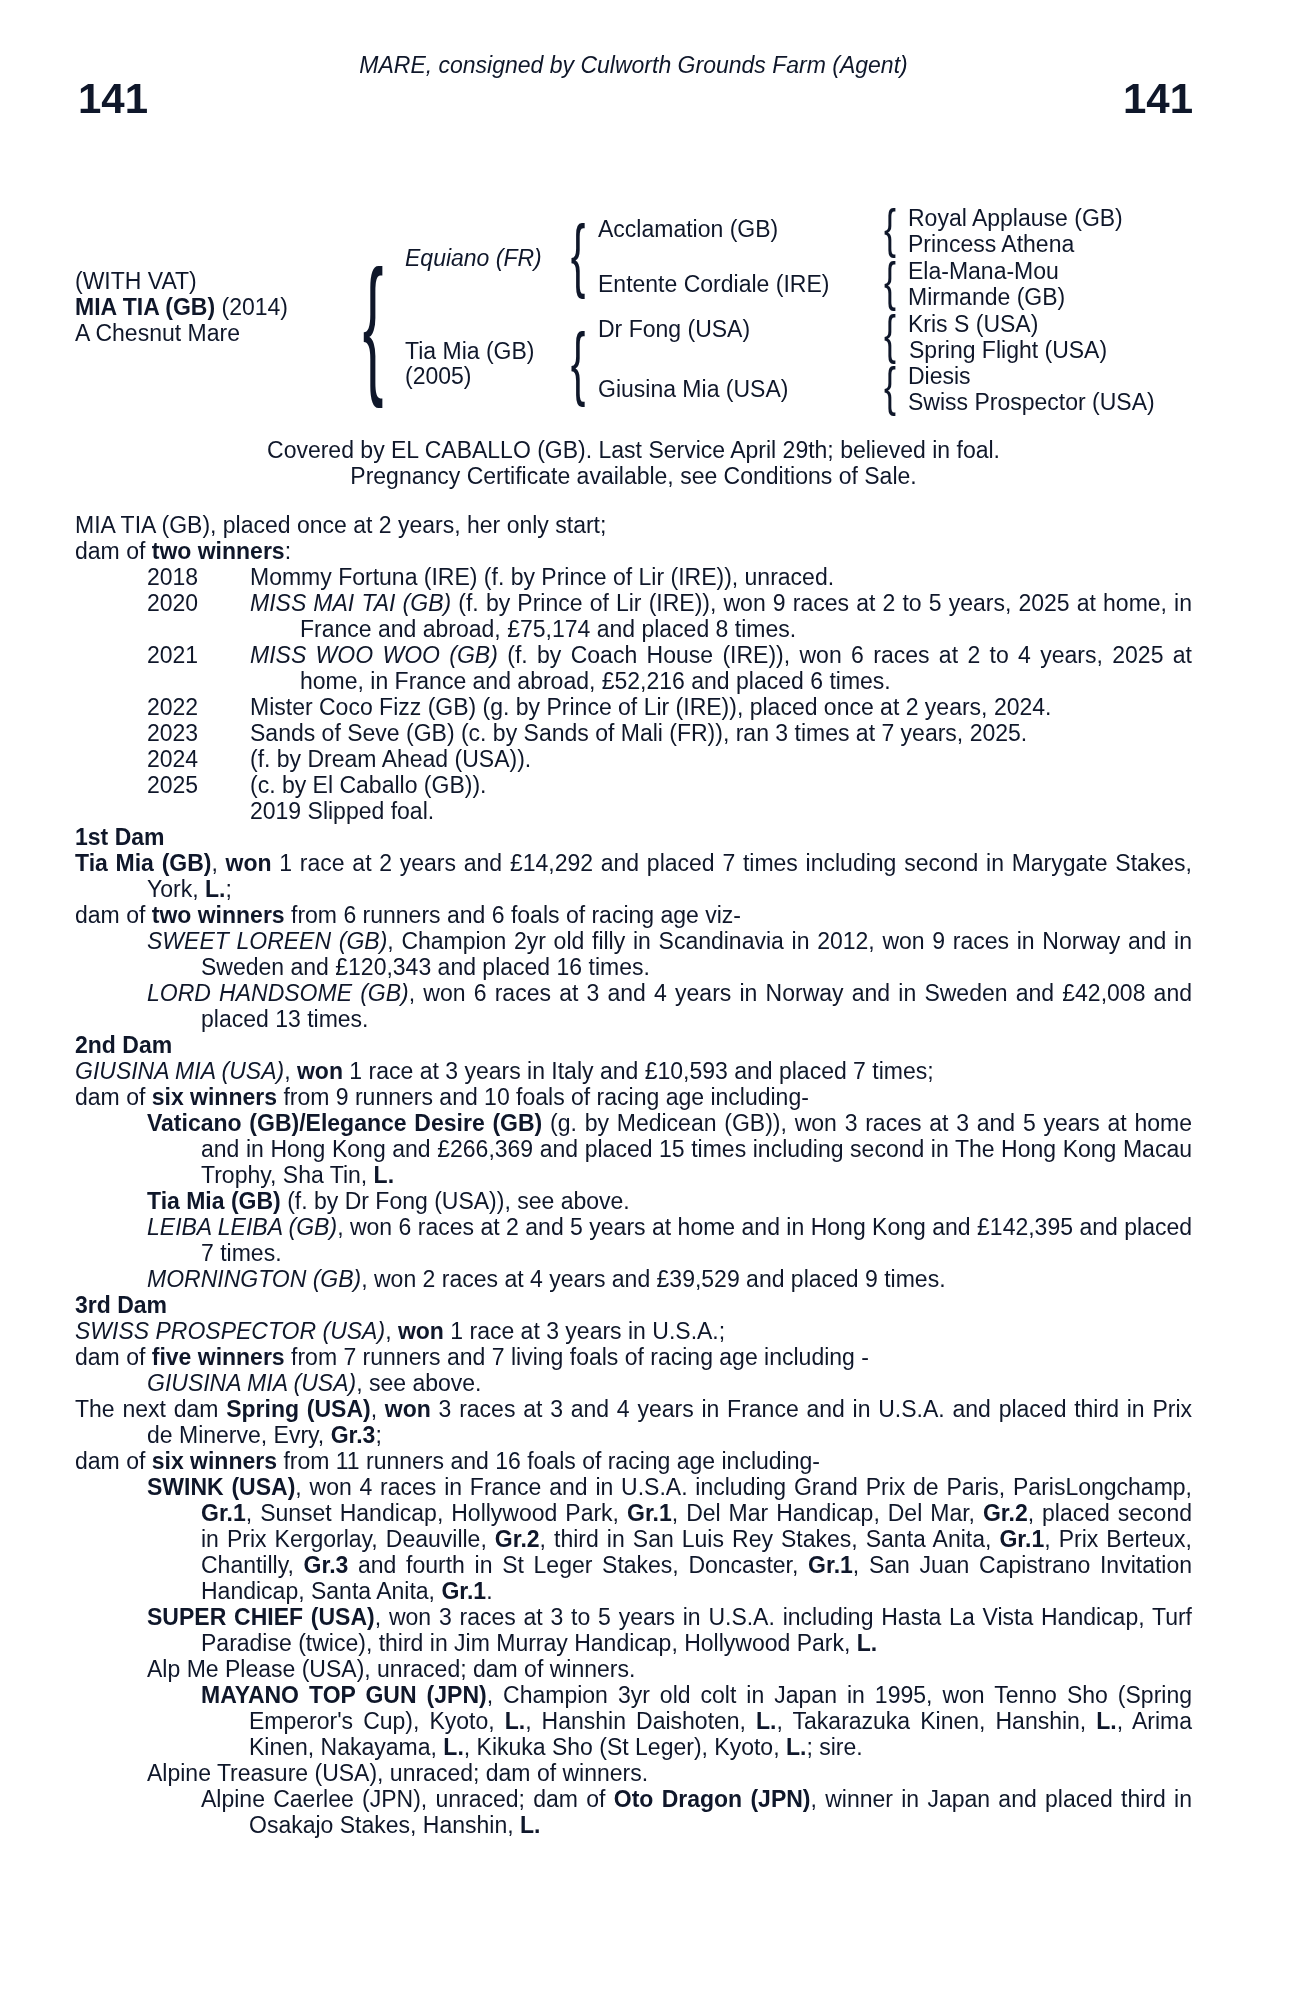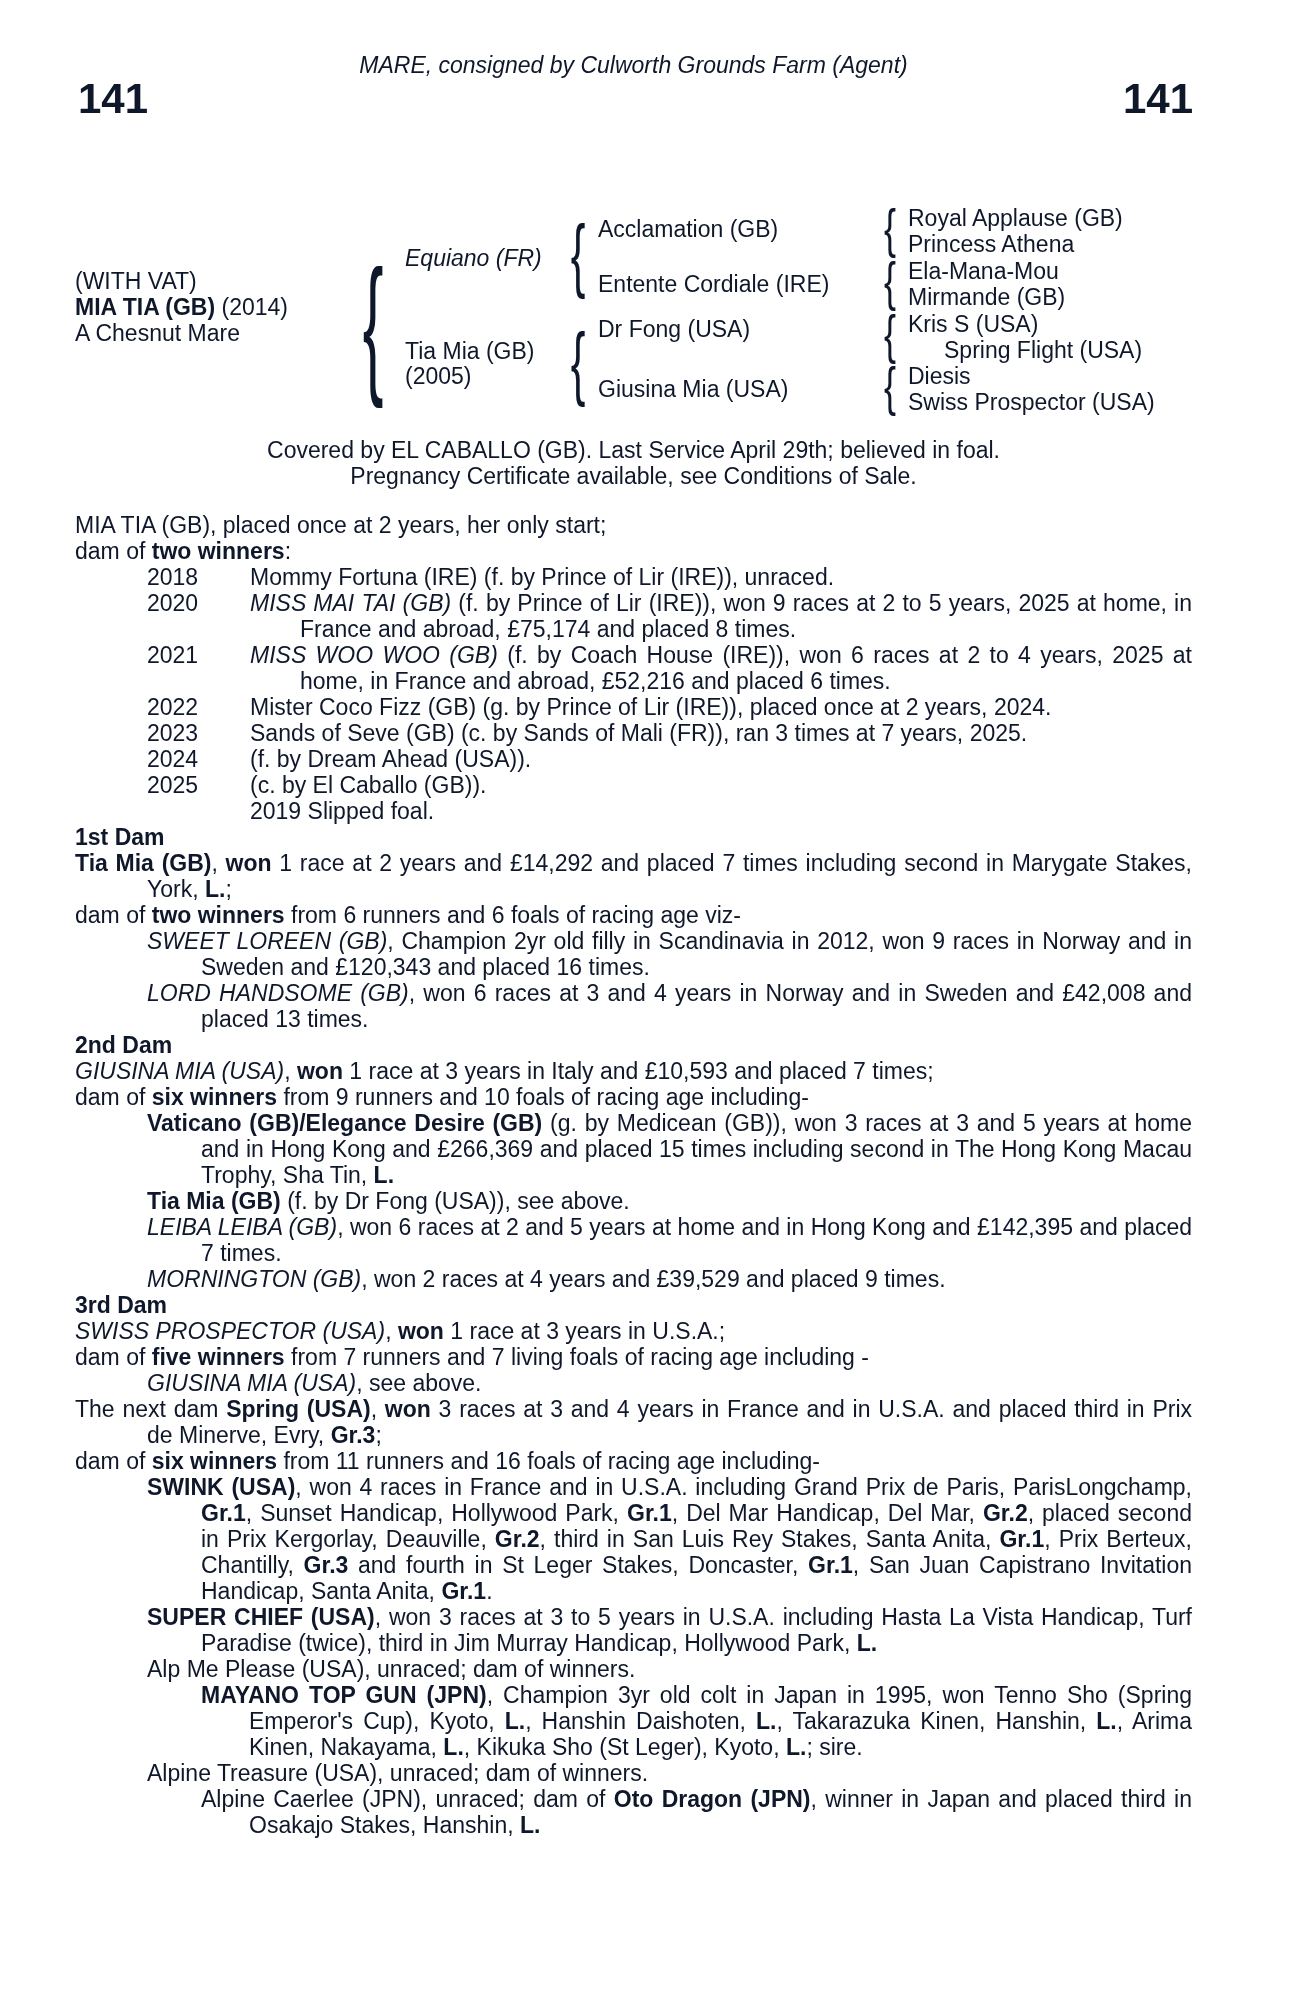--- a/index.html
+++ b/index.html
@@ -75,21 +75,21 @@
     <span class="brace" style="left:890px;top:229px;font-size:36px;--sy:1.5;">{</span>
     <span class="brace" style="left:890px;top:282px;font-size:36px;--sy:1.5;">{</span>
     <span class="brace" style="left:890px;top:335px;font-size:36px;--sy:1.5;">{</span>
     <span class="brace" style="left:890px;top:387px;font-size:36px;--sy:1.5;">{</span>
 
     <div class="ped" style="left:908px;top:205px;">Royal Applause (GB)</div>
     <div class="ped" style="left:908px;top:231px;">Princess Athena</div>
     <div class="ped" style="left:908px;top:258px;">Ela-Mana-Mou</div>
     <div class="ped" style="left:908px;top:284px;">Mirmande (GB)</div>
     <div class="ped" style="left:908px;top:311px;">Kris S (USA)</div>
-    <div class="ped" style="left:944px;top:337px;">Spring Flight (USA)</div>
+    <div class="ped" style="left:909px;top:337px;">Spring Flight (USA)</div>
     <div class="ped" style="left:908px;top:363px;">Diesis</div>
     <div class="ped" style="left:908px;top:389px;">Swiss Prospector (USA)</div>
   </div>
 
   <div class="covering">
     <div>Covered by EL CABALLO (GB). Last Service April 29th; believed in foal.</div>
     <div>Pregnancy Certificate available, see Conditions of Sale.</div>
   </div>
 
   <div class="body" id="body-text">

